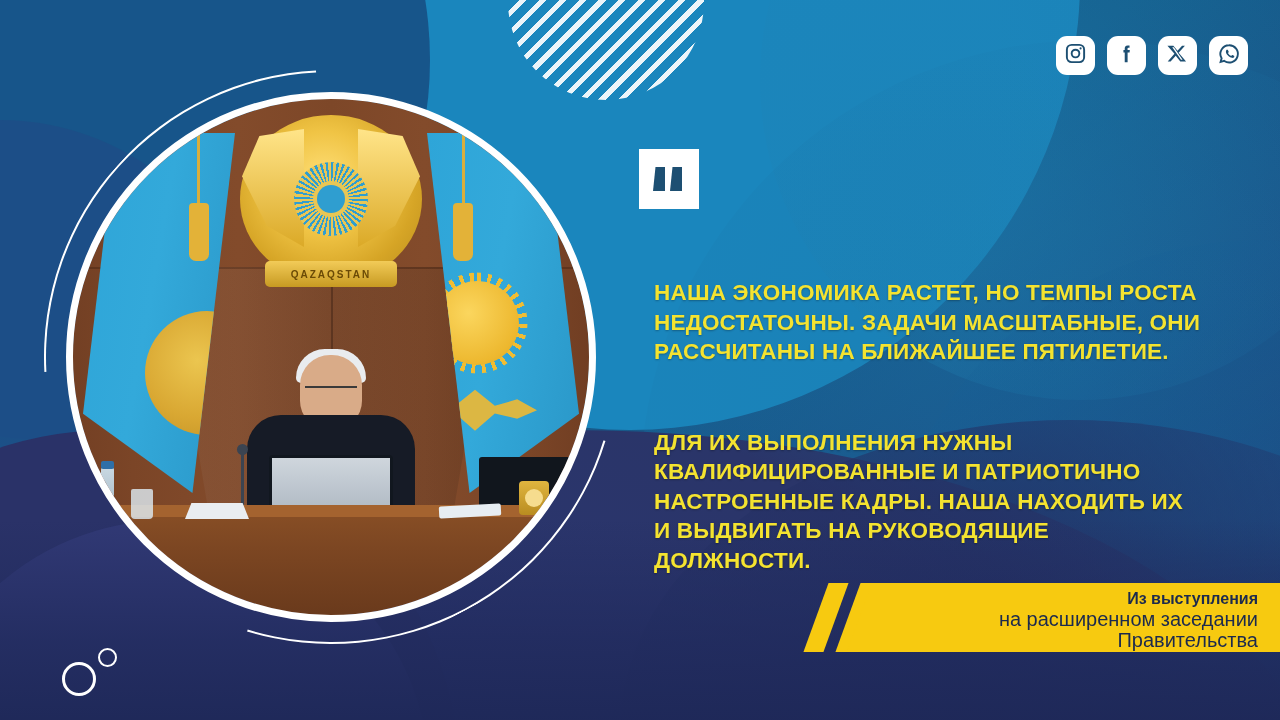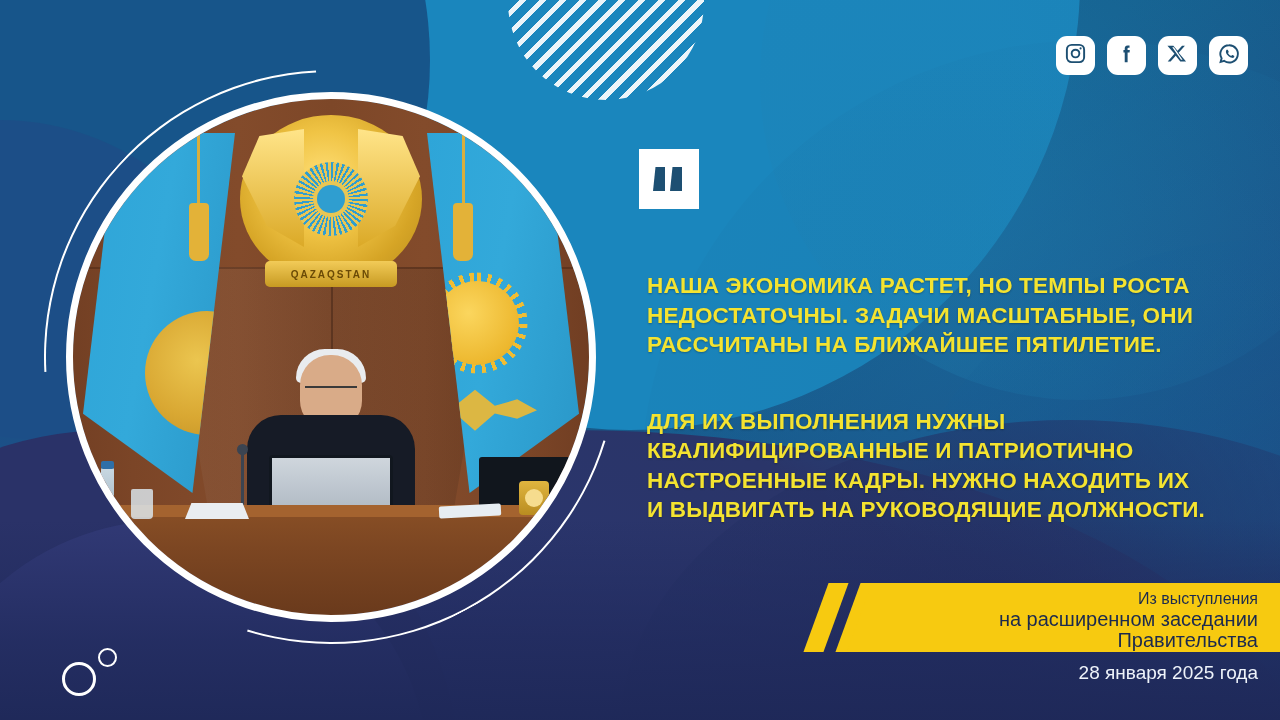--- a/index.html
+++ b/index.html
@@ -157,33 +157,33 @@
 
   
   .quote-badge{position:absolute;left:639px;top:149px;width:60px;height:60px;background:#ffffff;
       display:flex;align-items:center;justify-content:center;}
   .quote-badge svg{display:block;}
 
   
   .quote-text{position:absolute;left:638px;top:262px;width:580px;
       color:#f4e330;font-weight:bold;font-size:22.5px;line-height:29.5px;
       letter-spacing:.2px;text-shadow:0 1px 2px rgba(0,0,0,.28);}
-  .quote-text p{margin:9px;}
+  .quote-text p{margin:16px;}
   .quote-gap{height:29px;}
 
   
   .caption{position:absolute;left:800px;top:583px;width:480px;height:69px;}
   .cap-slash{position:absolute;top:0;height:69px;background:#f7ca10;}
   .cap-slash1{left:16px;width:20px;transform:skewX(-20deg);}
   .cap-slash2{left:48px;width:14px;transform:skewX(-20deg);}
   .cap-bar{position:absolute;left:72px;top:0;right:0;height:69px;background:#f7ca10;
       transform:skewX(-20deg);transform-origin:left top;}
   .cap-bar-fix{position:absolute;left:96px;top:0;right:0;height:69px;background:#f7ca10;}
   .cap-text{position:absolute;left:80px;right:22px;top:6px;text-align:right;color:#1c2a4e;}
-  .cap-l1{font-size:16px;line-height:20px;}
+  .cap-l1{font-size:16px;line-height:20px;font-weight:bold;}
   .cap-l2{font-size:17.5px;line-height:22px;font-weight:bold;}
   .cap-l3{font-size:20px;line-height:21px;}
 
   .cap-date{position:absolute;left:800px;top:662px;width:458px;text-align:right;
       color:#eef3fa;font-size:19px;}
 </style>
 </head>
 <body>
 
 <div class="stage">
@@ -311,29 +311,28 @@
   <div class="quote-badge">
     <svg width="34" height="26" viewBox="0 0 34 26" fill="#1d4f72">
       <path d="M1 25 L3.5 1 L13 1 L13 25 L7 25 Z"></path>
       <path d="M18 25 L20.5 1 L30 1 L30 25 L24 25 Z"></path>
     </svg>
   </div>
 
   <div class="quote-text">
     <p>НАША ЭКОНОМИКА РАСТЕТ, НО ТЕМПЫ РОСТА НЕДОСТАТОЧНЫ. ЗАДАЧИ МАСШТАБНЫЕ, ОНИ РАССЧИТАНЫ НА БЛИЖАЙШЕЕ ПЯТИЛЕТИЕ.</p>
     <div class="quote-gap"></div>
-    <p>ДЛЯ ИХ ВЫПОЛНЕНИЯ НУЖНЫ КВАЛИФИЦИРОВАННЫЕ И ПАТРИОТИЧНО НАСТРОЕННЫЕ КАДРЫ. НУЖНО НАХОДИТЬ ИХ И ВЫДВИГАТЬ НА РУКОВОДЯЩИЕ ДОЛЖНОСТИ.</p>
+    <p>ДЛЯ ИХ ВЫПОЛНЕНИЯ НУЖНЫ КВАЛИФИЦИРОВАННЫЕ И ПАТРИОТИЧНО НАСТРОЕННЫЕ КАДРЫ. НАША НАХОДИТЬ ИХ И ВЫДВИГАТЬ НА РУКОВОДЯЩИЕ ДОЛЖНОСТИ.</p>
   </div>
 
   <div class="caption">
     <div class="cap-slash cap-slash1"></div>
     <div class="cap-slash cap-slash2"></div>
     <div class="cap-bar"></div>
     <div class="cap-bar-fix"></div>
     <div class="cap-text">
       <div class="cap-l1">Из выступления</div>
       <div class="cap-l3">на расширенном заседании Правительства</div>
     </div>
   </div>
 
-  <div class="cap-date">28 января 2025 года</div>
 
 </div>
 
 </body></html>

